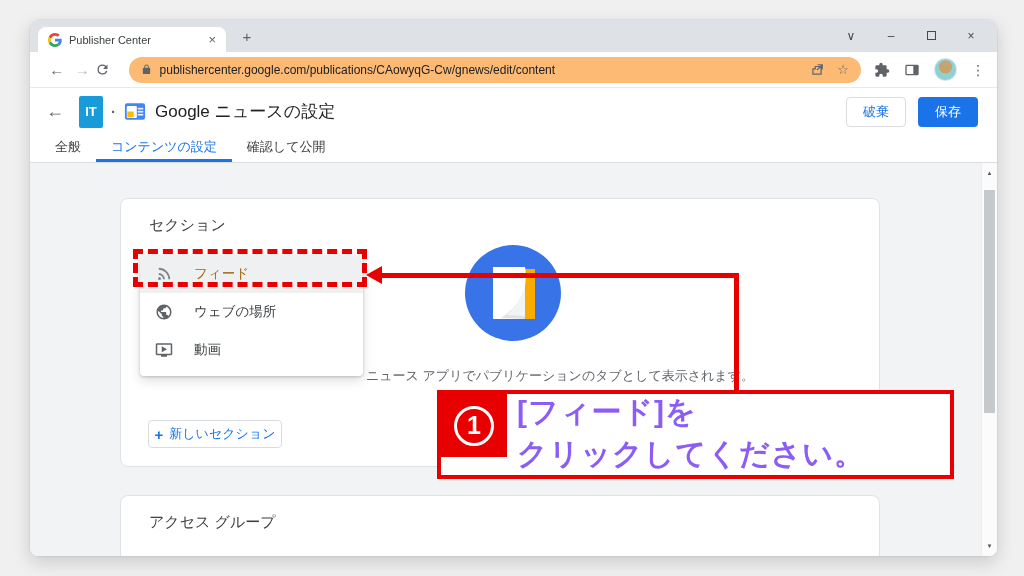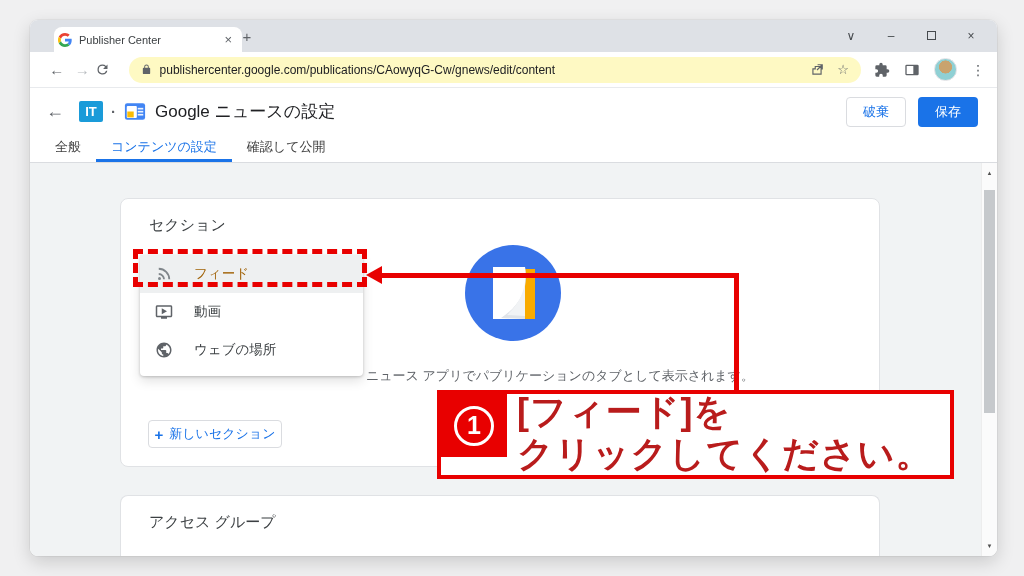--- a/index.html
+++ b/index.html
@@ -13,55 +13,55 @@
   .window{
     position:absolute; left:30px; top:20px; width:967px; height:536px;
     border-radius:8px; background:#fff; overflow:hidden;
     box-shadow:0 6px 18px rgba(0,0,0,.16), 0 0 0 1px rgba(0,0,0,.04);
   }
   
   .titlebar{ position:relative; height:32px; background:#dee1e6; }
   .tab{
     position:absolute; left:8px; top:7px; width:188px; height:25px;
     background:#fff; border-radius:8px 8px 0 0;
-    display:flex; align-items:center; padding:0 8px 0 4px;margin-left:16px;
+    display:flex; align-items:center; padding:0 8px 0 10px;
   }
   .tab .favicon{ width:14px; height:14px; flex:0 0 auto; }
   .tab-title{ font-size:11px; color:#3c4043; margin-left:7px; flex:1;
     white-space:nowrap; overflow:hidden; }
   .tab-close{ font-size:13px; color:#5f6368; line-height:1; cursor:default; padding:0 2px;}
   .newtab{ position:absolute; left:206px; top:9px; width:22px; height:16px;
     font-size:15px; color:#5f6368; text-align:center; line-height:15px;}
   .win-controls{ position:absolute; right:6px; top:0; height:32px;
     display:flex; align-items:center; }
   .win-controls>div{ width:40px; text-align:center; color:#45494d; font-size:12px; }
   .wc-max span{ display:inline-block; width:9px; height:9px;
     border:1.3px solid #45494d; }
   .wc-close{ font-size:14px; }
   
   .toolbar{ height:36px; background:#fff; display:flex; align-items:center;
     border-bottom:1px solid #e8eaed; padding:0 12px 0 14px; }
   .navbtn{ width:26px; text-align:center; font-size:15px; color:#5f6368; }
   .navbtn.disabled{ color:#b8bcc0; }
-  .omnibox{ margin-left:8px; width:746px; height:26px; background:#fef9c3;
+  .omnibox{ margin-left:8px; width:746px; height:26px; background:#fdba74;
     border-radius:13px; display:flex; align-items:center; padding:0 12px; }
   .omnibox .lock{ flex:0 0 auto; }
   .url{ font-size:12px; color:#202124; margin-left:8px; flex:1;
     white-space:nowrap; overflow:hidden; }
   .omni-ic{ margin-left:13px; flex:0 0 auto; display:flex; }
   .tb-right{ display:flex; align-items:center; margin-left:13px; gap:14px; }
   .avatar{ width:23px; height:23px; border-radius:50%;
     background:radial-gradient(circle at 50% 38%, #c9a36e 0 38%, #8fd0d4 40% 100%);
     border:1px solid #dfe1e5;}
   .dots{ font-size:14px; color:#5f6368; }
   .star{ font-size:13px; color:#5f6368; }
   
   .appbar{ height:47px; background:#fff; display:flex; align-items:center; }
   .back-arrow{ margin-left:16px; font-size:18px; color:#5f6368; }
-  .pub-logo{ margin-left:15px; width:24px; height:21px; background:#1a9bd9;
+  .pub-logo{ margin-left:15px; width:24px; height:32px; background:#1a9bd9;
     color:#fff; font-size:13px; font-weight:bold; border-radius:2px;
     display:flex; align-items:center; justify-content:center; }
   .mid-dot{ color:#5f6368; font-size:15px; margin:0 8px; font-weight:bold;}
   .app-title{ font-size:17px; color:#202124; margin-left:9px; white-space:nowrap;}
   .spacer{ flex:1; }
   .unsaved{ font-size:13px; color:#5f6368; white-space:nowrap;}
   .btn-discard{ margin-left:14px; height:30px; padding:0 16px;
     border:1px solid #dadce0; border-radius:4px; background:#fff;
     color:#1a73e8; font-size:13px; font-family:inherit; }
   .btn-save{ margin-left:12px; margin-right:19px; height:30px; padding:0 17px;
@@ -108,22 +108,22 @@
     border-right:16px solid #e80000; z-index:4; }
   .arrow-v{ position:absolute; left:704px; top:110px; width:5px; height:118px;
     background:#e80000; z-index:4; }
   .callout{ position:absolute; left:407px; top:227px; width:517px; height:89px;
     background:#fff; border:4px solid #e80000; z-index:5; }
   .badge{ position:absolute; left:0; top:0; width:66px; height:63px;
     background:#e80000; display:flex; align-items:center; justify-content:center; }
   .badge-circle{ width:40px; height:40px; border:3px solid #fff; border-radius:50%;
     color:#fff; font-size:25px; font-weight:bold;
     display:flex; align-items:center; justify-content:center; }
-  .callout-text{ position:absolute; left:76px; top:-3px; color:#b91c1c;
-    font-size:36px; font-weight:900; line-height:42px; letter-spacing:1px;
+  .callout-text{ position:absolute; left:76px; top:-3px; color:#8b5cf6;
+    font-size:30px; font-weight:900; line-height:42px; letter-spacing:1px;
     white-space:nowrap; }
   
   .scrollbar{ position:absolute; right:0; top:0; width:16px; height:393px;
     background:#fbfbfb; border-left:1px solid #ededed; z-index:6; }
   .sb-up,.sb-down{ position:absolute; left:0; width:100%; text-align:center;
     font-size:6px; color:#505050; }
   .sb-up{ top:7px; } .sb-down{ bottom:7px; }
   .sb-thumb{ position:absolute; left:2px; top:27px; width:11px; height:223px;
     background:#c6c9cc; }
   .ic{ display:block; }
@@ -235,32 +235,32 @@
                 <path d="M5 5a14 14 0 0 1 14 14"></path>
               </g>
               <circle cx="6" cy="18" r="2" fill="#80868b"></circle>
             </svg>
         </span>
         <span>フィード</span>
       </div>
       <div class="menu-item">
         <span class="mi-icon">
           <svg width="18" height="18" viewBox="0 0 24 24">
+              <path fill="#5f6368" d="M12 2C6.48 2 2 6.48 2 12s4.48 10 10 10 10-4.48 10-10S17.52 2 12 2zm-1 17.93c-3.95-.49-7-3.85-7-7.93 0-.62.08-1.21.21-1.79L9 15v1c0 1.1.9 2 2 2v1.93zm6.9-2.54c-.26-.81-1-1.39-1.9-1.39h-1v-3c0-.55-.45-1-1-1H8v-2h2c.55 0 1-.45 1-1V7h2c1.1 0 2-.9 2-2v-.41c2.93 1.19 5 4.06 5 7.41 0 2.08-.8 3.97-2.1 5.39z"></path>
+            </svg>
+        </span>
+        <span>ウェブの場所</span>
+      </div>
+      <div class="menu-item">
+        <span class="mi-icon">
+          <svg width="18" height="18" viewBox="0 0 24 24">
               <path fill="#5f6368" d="M21 3H3c-1.1 0-2 .9-2 2v12c0 1.1.9 2 2 2h5v2h8v-2h5c1.1 0 2-.9 2-2V5c0-1.1-.9-2-2-2zm0 14H3V5h18v12zm-5-6l-7 4V7z"></path>
             </svg>
         </span>
         <span>動画</span>
-      </div>
-      <div class="menu-item">
-        <span class="mi-icon">
-          <svg width="18" height="18" viewBox="0 0 24 24">
-              <path fill="#5f6368" d="M12 2C6.48 2 2 6.48 2 12s4.48 10 10 10 10-4.48 10-10S17.52 2 12 2zm-1 17.93c-3.95-.49-7-3.85-7-7.93 0-.62.08-1.21.21-1.79L9 15v1c0 1.1.9 2 2 2v1.93zm6.9-2.54c-.26-.81-1-1.39-1.9-1.39h-1v-3c0-.55-.45-1-1-1H8v-2h2c.55 0 1-.45 1-1V7h2c1.1 0 2-.9 2-2v-.41c2.93 1.19 5 4.06 5 7.41 0 2.08-.8 3.97-2.1 5.39z"></path>
-            </svg>
-        </span>
-        <span>ウェブの場所</span>
       </div>
     </div>
 
     <div class="new-section">
       <span class="plus-glyph">+</span>
       <span>新しいセクション</span>
     </div>
 
     <div class="dashed-box"></div>
     <div class="arrow-head"></div>

